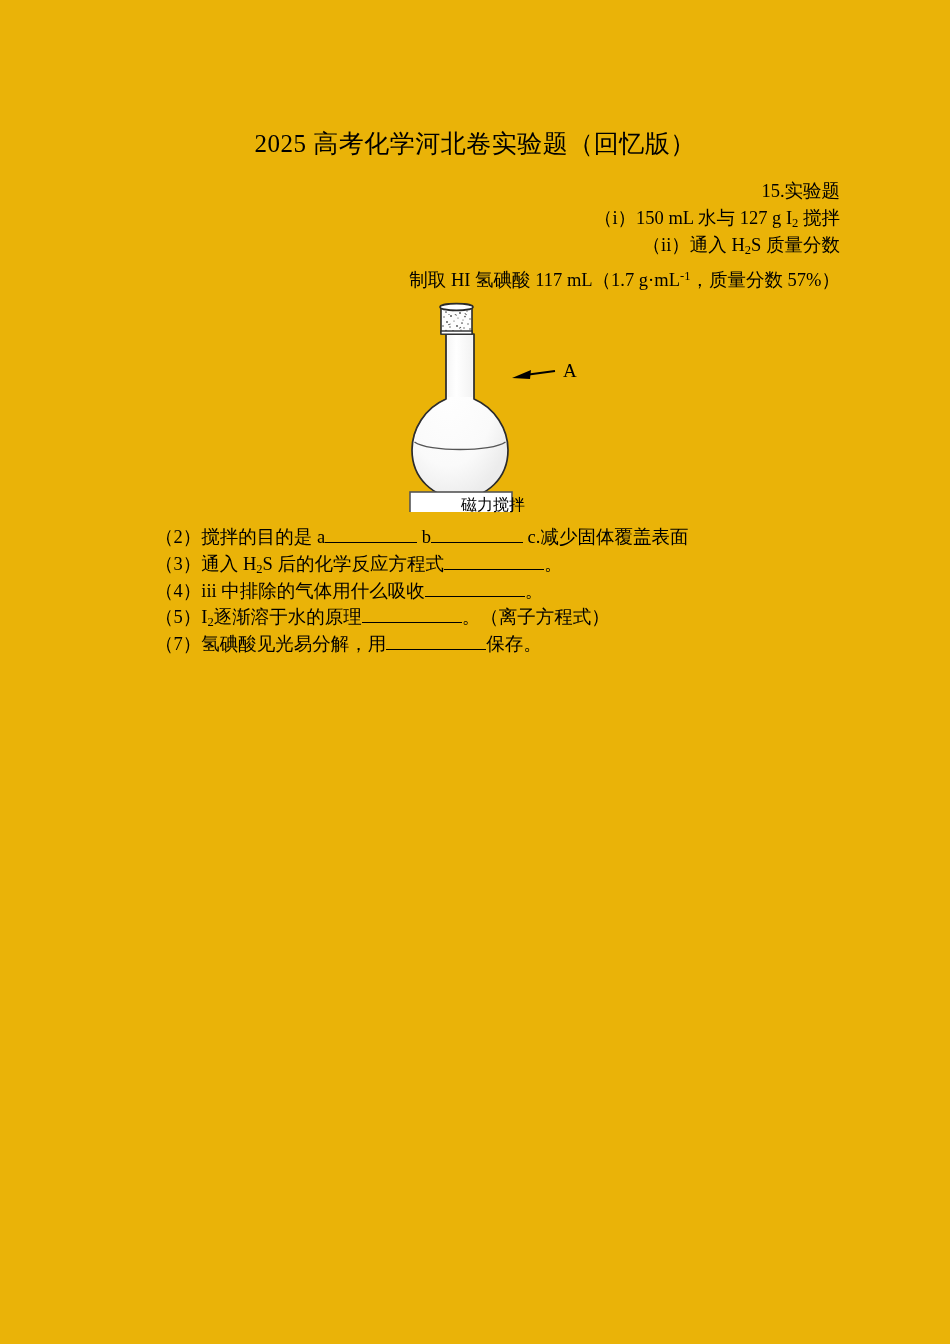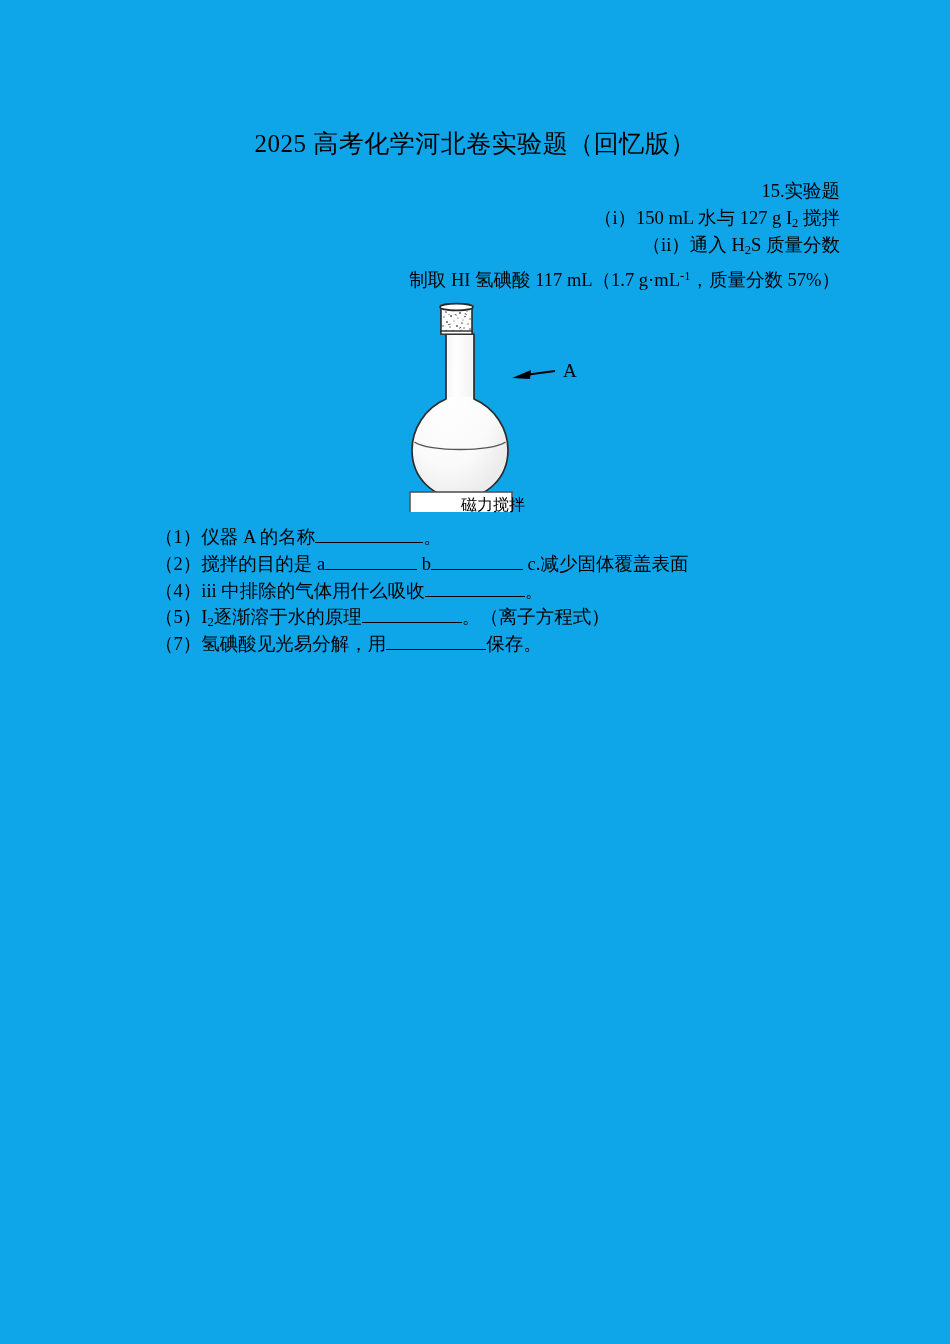--- a/index.html
+++ b/index.html
@@ -13,21 +13,21 @@
     position: relative;
     font-family: "Liberation Serif", "DejaVu Serif", serif;
     color: #000000;
     overflow: hidden;
   }
 
   .page {
     position: relative;
     width: 950px;
     height: 1344px;
-    background: #0ea5e9;
+    background: #eab308;
   }
 
   
   .doc-title {
     position: absolute;
     left: 0;
     top: 127px;
     width: 950px;
     text-align: center;
     font-size: 25px;
@@ -199,24 +199,24 @@
         <rect x="30" y="200" width="102" height="26" fill="#ffffff" stroke="#555555" stroke-width="1.6"></rect>
       </g>
     </svg>
     <div style="position:absolute; left:30px; top:200px; width:102px; height:26px;
                 display:flex; align-items:center; justify-content:center;
                 font-size:16px; font-family:'Liberation Serif','DejaVu Serif',serif;margin-left:32px;">磁力搅拌</div>
   </div>
 
   <div class="questions">
 
-    <div class="q-line"><span>（1）</span><span>仪器 A 的名称</span><span class="blank blank-lg"></span><span>。</span></div>
 
     <div class="q-line"><span>（2）</span><span>搅拌的目的是 a</span><span class="blank blank-sm"></span><span> b</span><span class="blank blank-sm"></span><span> c.减少固体覆盖表面</span></div>
 
+    <div class="q-line"><span>（3）</span><span>通入 H</span><sub>2</sub><span>S 后的化学反应方程式</span><span class="blank blank-md"></span><span>。</span></div>
 
     <div class="q-line"><span>（4）</span><span>iii 中排除的气体用什么吸收</span><span class="blank blank-md"></span><span>。</span></div>
 
     <div class="q-line"><span>（5）</span><span>I</span><sub>2</sub><span>逐渐溶于水的原理</span><span class="blank blank-md"></span><span>。（离子方程式）</span></div>
 
 
     <div class="q-line"><span>（7）</span><span>氢碘酸见光易分解，用</span><span class="blank blank-md"></span><span>保存。</span></div>
 
   </div>
 

